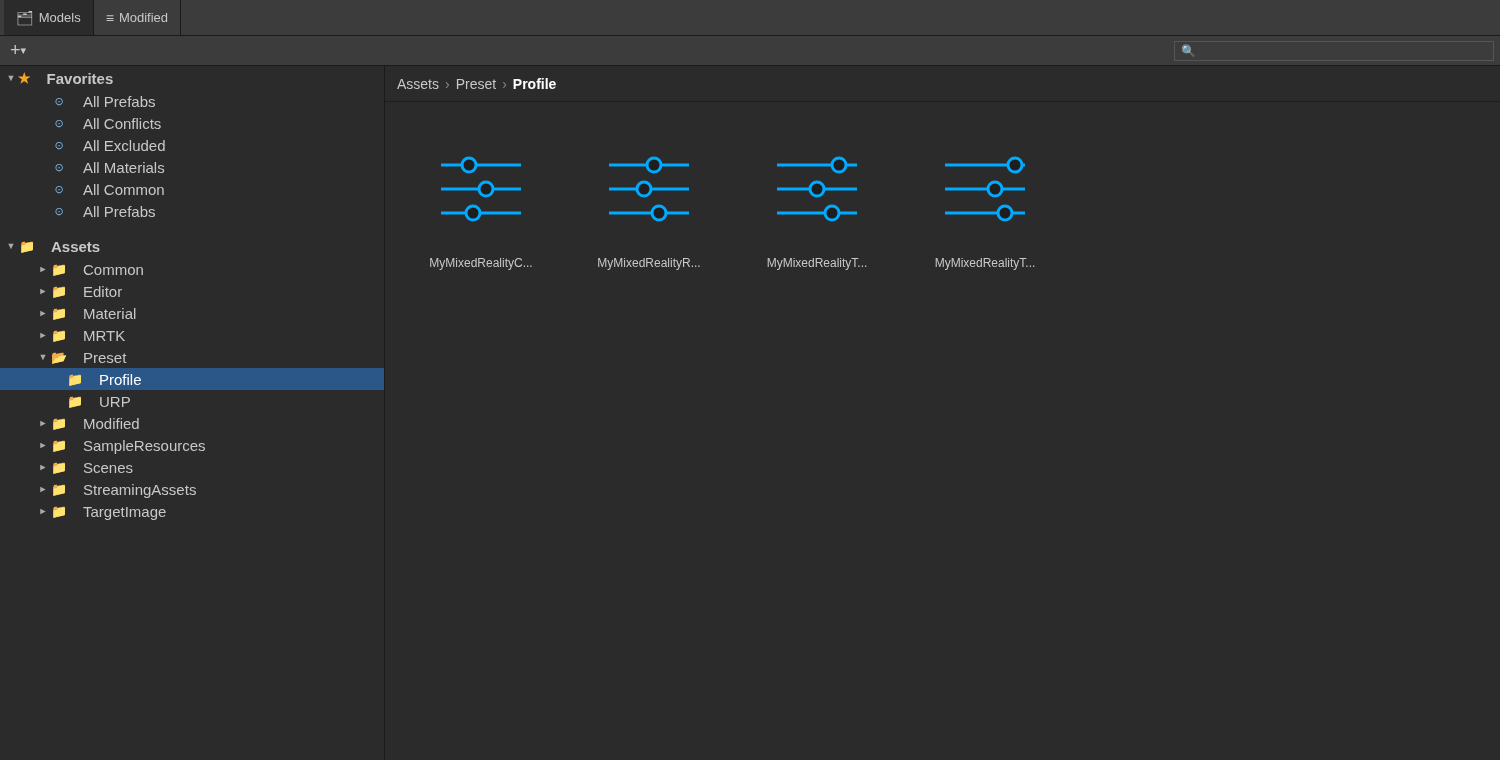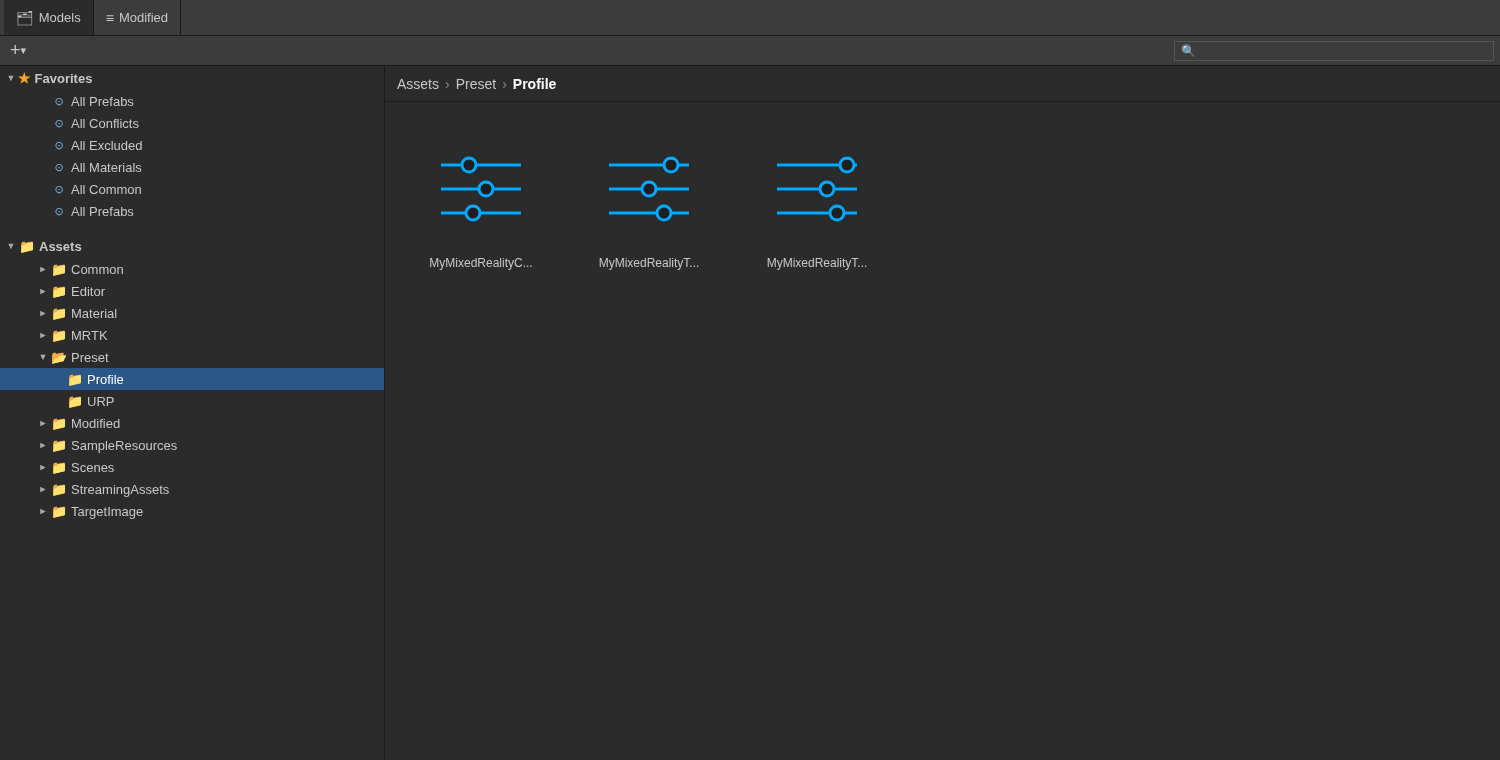--- a/index.html
+++ b/index.html
@@ -174,22 +174,23 @@
       display: flex;
       align-items: center;
       padding: 4px 8px 4px 4px;
       cursor: pointer;
       font-weight: bold;
       color: #c8c8c8;
       height: 24px;
     }
 
     .item-label {
-      font-size: 13px;
-      color: #c8c8c8;
+      font-size: 15px;
+      color: #c8c8c8;
+      margin-left: 12px;
     }
     .sidebar-item.selected .item-label {
       color: #ffffff;
     }
 
     
     .content {
       flex: 1;
       background: #2b2b2b;
       display: flex;
@@ -432,20 +433,33 @@
             <circle cx="38" cy="22" r="7" fill="#1e1e1e" stroke="#00aaff" stroke-width="3"></circle>
             <line x1="10" y1="46" x2="90" y2="46" stroke="#00aaff" stroke-width="3"></line>
             <circle cx="55" cy="46" r="7" fill="#1e1e1e" stroke="#00aaff" stroke-width="3"></circle>
             <line x1="10" y1="70" x2="90" y2="70" stroke="#00aaff" stroke-width="3"></line>
             <circle cx="42" cy="70" r="7" fill="#1e1e1e" stroke="#00aaff" stroke-width="3"></circle>
           </svg>
         </div>
         <span class="file-name">MyMixedRealityC...</span>
       </div>
 
+      <div class="file-item">
+        <div class="file-thumbnail">
+          <svg class="preset-svg" viewBox="0 0 100 90" xmlns="http://www.w3.org/2000/svg">
+            <line x1="10" y1="22" x2="90" y2="22" stroke="#00aaff" stroke-width="3"></line>
+            <circle cx="55" cy="22" r="7" fill="#1e1e1e" stroke="#00aaff" stroke-width="3"></circle>
+            <line x1="10" y1="46" x2="90" y2="46" stroke="#00aaff" stroke-width="3"></line>
+            <circle cx="45" cy="46" r="7" fill="#1e1e1e" stroke="#00aaff" stroke-width="3"></circle>
+            <line x1="10" y1="70" x2="90" y2="70" stroke="#00aaff" stroke-width="3"></line>
+            <circle cx="60" cy="70" r="7" fill="#1e1e1e" stroke="#00aaff" stroke-width="3"></circle>
+          </svg>
+        </div>
+        <span class="file-name">MyMixedRealityR...</span>
+      </div>
 
 
       <div class="file-item">
         <div class="file-thumbnail">
           <svg class="preset-svg" viewBox="0 0 100 90" xmlns="http://www.w3.org/2000/svg">
             <line x1="10" y1="22" x2="90" y2="22" stroke="#00aaff" stroke-width="3"></line>
             <circle cx="72" cy="22" r="7" fill="#1e1e1e" stroke="#00aaff" stroke-width="3"></circle>
             <line x1="10" y1="46" x2="90" y2="46" stroke="#00aaff" stroke-width="3"></line>
             <circle cx="50" cy="46" r="7" fill="#1e1e1e" stroke="#00aaff" stroke-width="3"></circle>
             <line x1="10" y1="70" x2="90" y2="70" stroke="#00aaff" stroke-width="3"></line>

